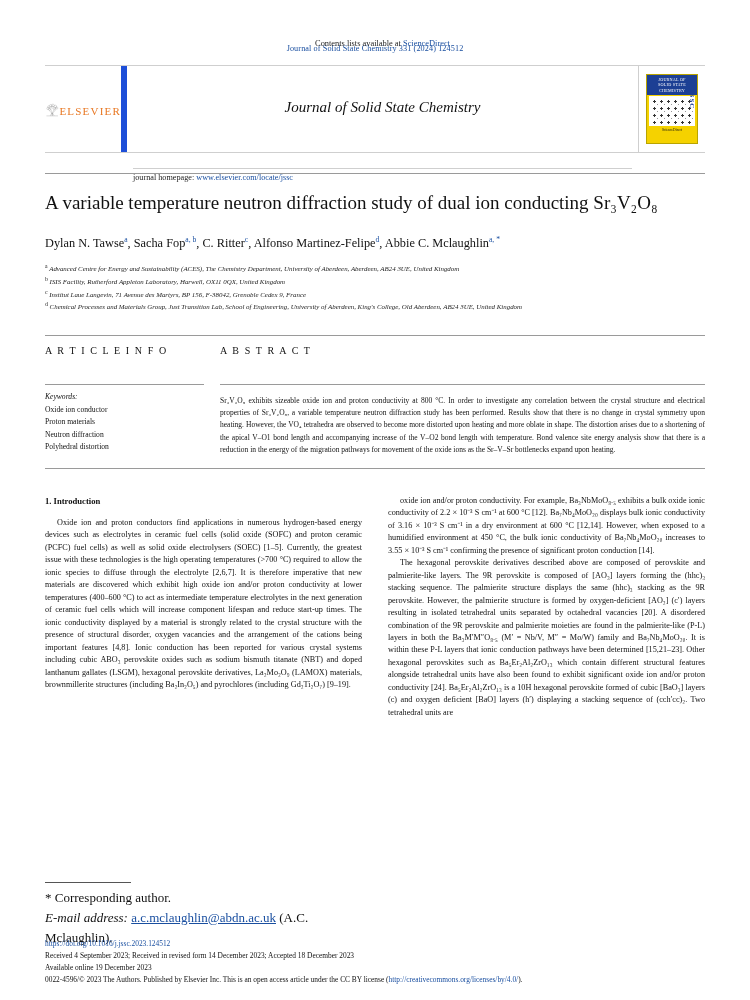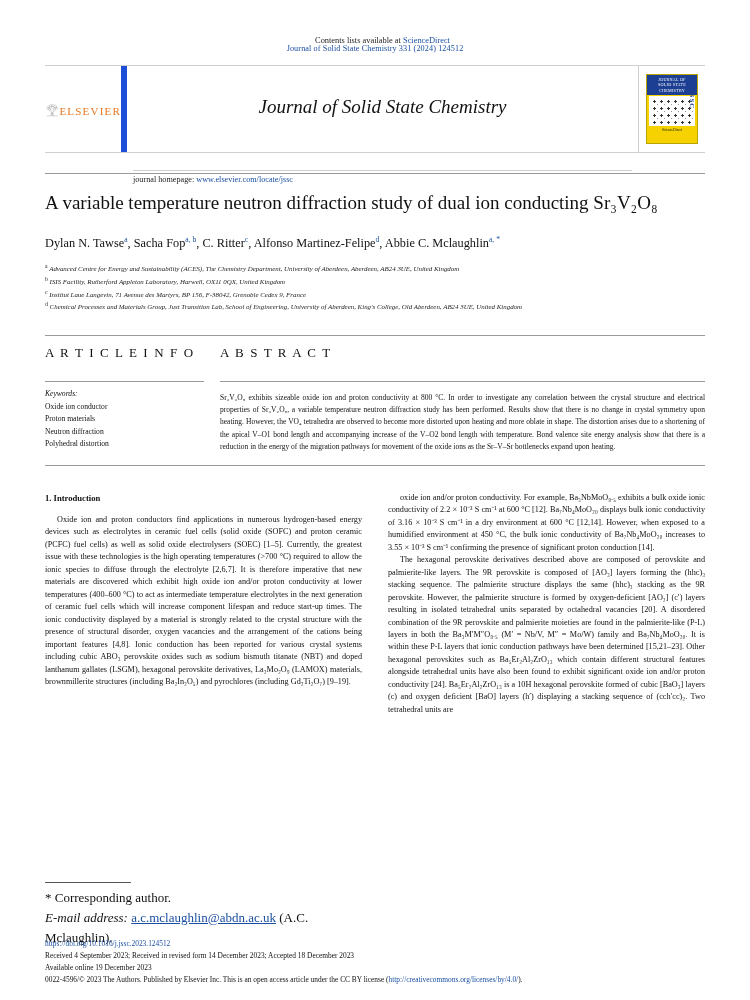--- a/index.html
+++ b/index.html
@@ -72,21 +72,21 @@
     padding: 0 6px;
     gap: 44px;
   }
   .contents-line {
     font-size: 8.4px;
     color: #222;
     margin-top: 2px;
   }
   .contents-line a { color: #1a4fa0; text-decoration: none; }
   .journal-title {
-    font-size: 19px;
+    font-size: 15px;
     font-style: italic;
     margin: 7px 0 8px 0;
     color: #111;
   }
   .homepage-line {
     font-size: 8.2px;
     color: #222;
     border-top: 1px solid #cfcfcf;
     width: 100%;
     padding-top: 4px;
@@ -183,23 +183,23 @@
     border-bottom: 1px solid #9a9a9a;
     display: flex;
     padding: 9px 0 12px 0;
   }
   .info-left {
     width: 175px;
     padding-right: 16px;
     box-sizing: border-box;
   }
   .info-head {
-    font-size: 13px;
+    font-size: 10px;
     letter-spacing: 1.6px;
-    margin-bottom: 20px;
+    margin-bottom: 28px;
     color: #111;
   }
   .kw-title {
     font-size: 7.6px;
     font-style: italic;
     margin-bottom: 3px;
   }
   .kw-list { font-size: 7.6px; line-height: 1.62; }
   .info-right { flex: 1; }
   .abstract-text {

